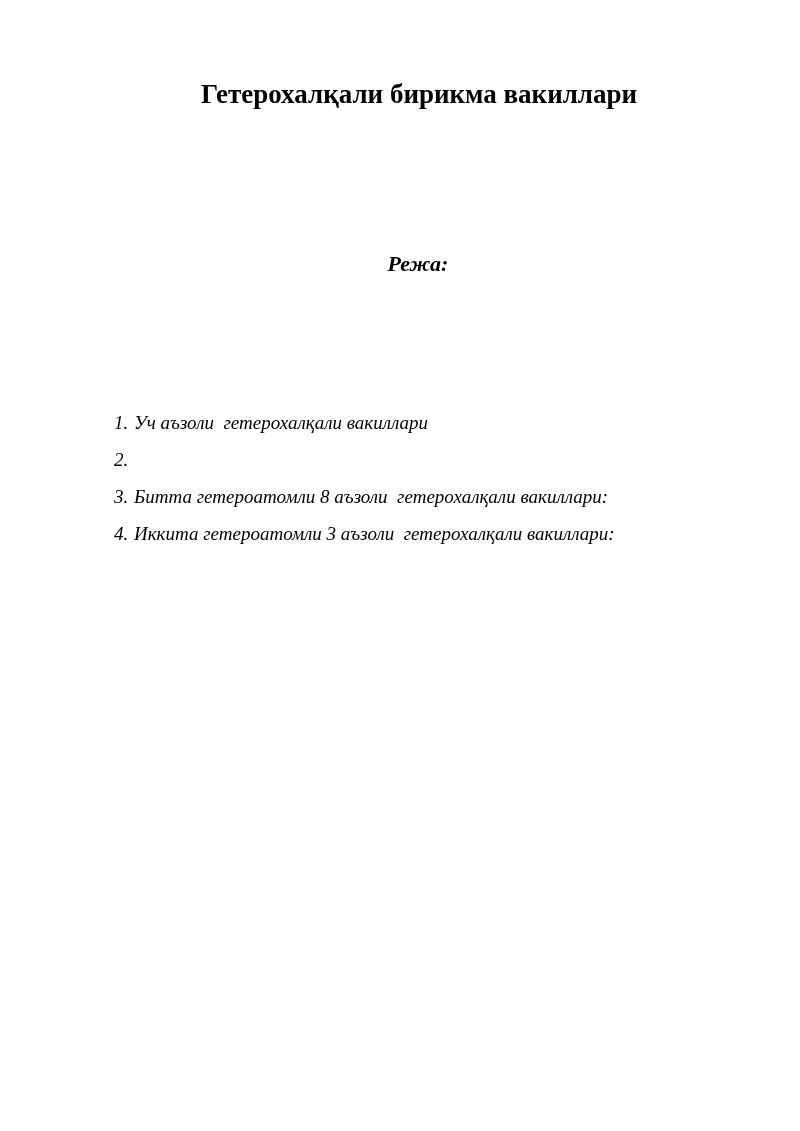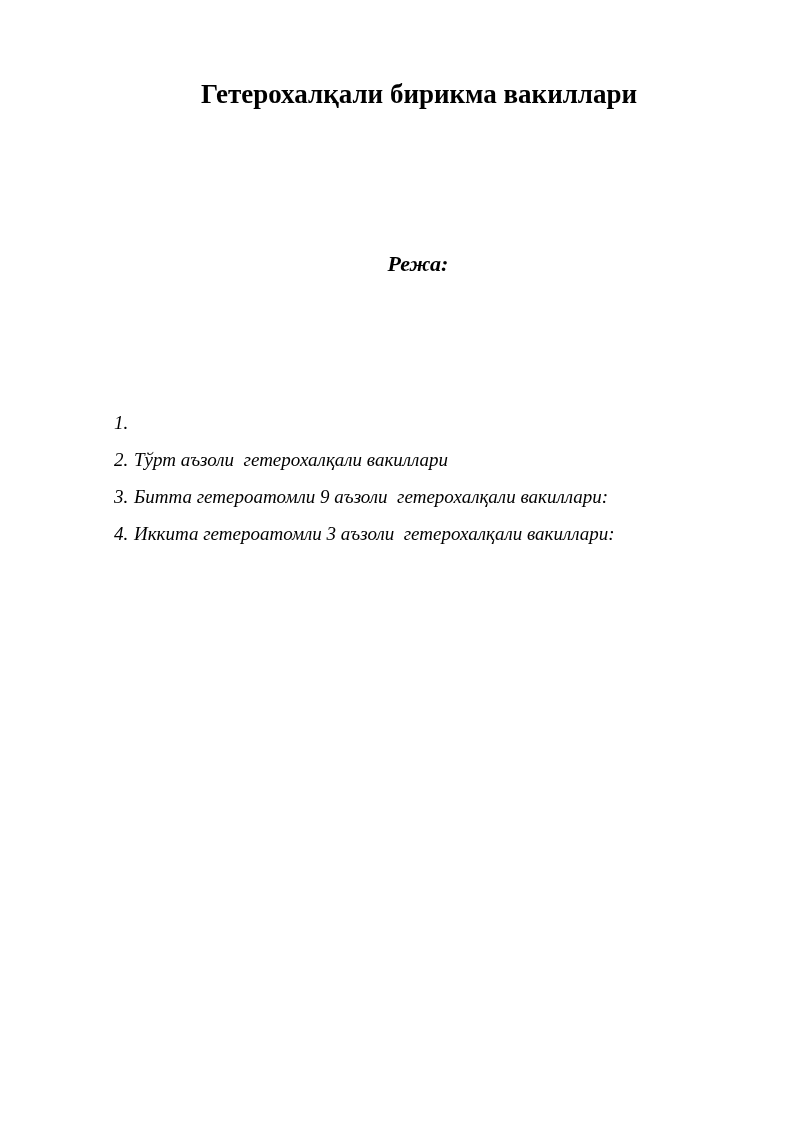--- a/index.html
+++ b/index.html
@@ -62,26 +62,26 @@
 </head>
 <body>
 
 <h1 class="page-title">Гетерохалқали бирикма вакиллари</h1>
 
 <h2 class="plan-heading">Режа:</h2>
 
 <ol class="plan-list">
   <li class="plan-item">
     <span class="plan-num">1.</span>
+    <span>Уч аъзоли  гетерохалқали вакиллари</span>
   </li>
   <li class="plan-item">
     <span class="plan-num">2.</span>
-    <span>Тўрт аъзоли  гетерохалқали вакиллари</span>
   </li>
   <li class="plan-item">
     <span class="plan-num">3.</span>
-    <span>Битта гетероатомли 9 аъзоли  гетерохалқали вакиллари:</span>
+    <span>Битта гетероатомли 8 аъзоли  гетерохалқали вакиллари:</span>
   </li>
   <li class="plan-item">
     <span class="plan-num">4.</span>
     <span>Иккита гетероатомли 3 аъзоли  гетерохалқали вакиллари:</span>
   </li>
 </ol>
 
 </body></html>

